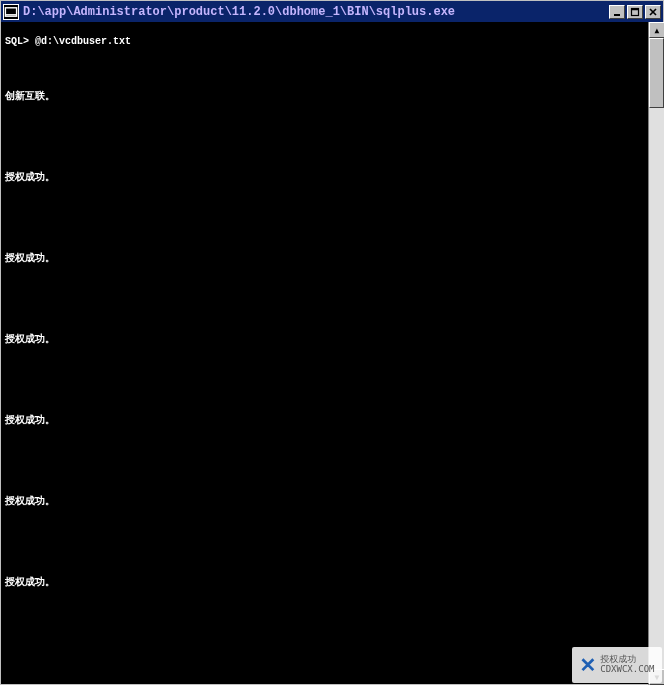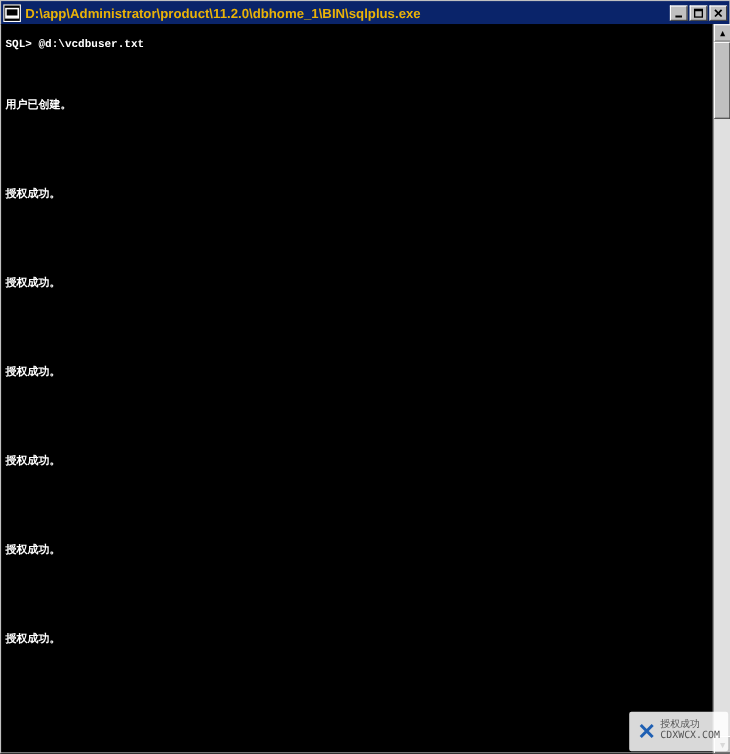--- a/index.html
+++ b/index.html
@@ -31,23 +31,23 @@
       background: #000;
       border: 1px solid #fff;
       margin-right: 4px;
       display: flex;
       align-items: center;
       justify-content: center;
       font-size: 10px;
       color: #fff;
     }
     .title-text {
-      color: #eab308;
+      color: #c4b5fd;
       font-size: 12px;
-      font-family: Liberation Sans, sans-serif;
+      font-family: Liberation Mono, monospace;
       font-weight: bold;
       flex: 1;
       white-space: nowrap;
     }
     .window-controls {
       display: flex;
       gap: 2px;
     }
     .win-btn {
       width: 16px;
@@ -181,21 +181,21 @@
           <line x1="2" y1="2" x2="8" y2="8" stroke="#000" stroke-width="1.6"></line>
           <line x1="8" y1="2" x2="2" y2="8" stroke="#000" stroke-width="1.6"></line>
         </svg>
     </div>
   </div>
 </div>
 
 <div class="console">
 <span class="line">SQL&gt; @d:\vcdbuser.txt</span>
 <span class="line"> </span>
-<span class="line cn">用户已创建。</span>
+<span class="line cn">创新互联。</span>
 <span class="line"> </span>
 <span class="line"> </span>
 <span class="line cn">授权成功。</span>
 <span class="line"> </span>
 <span class="line"> </span>
 <span class="line cn">授权成功。</span>
 <span class="line"> </span>
 <span class="line"> </span>
 <span class="line cn">授权成功。</span>
 <span class="line"> </span>

